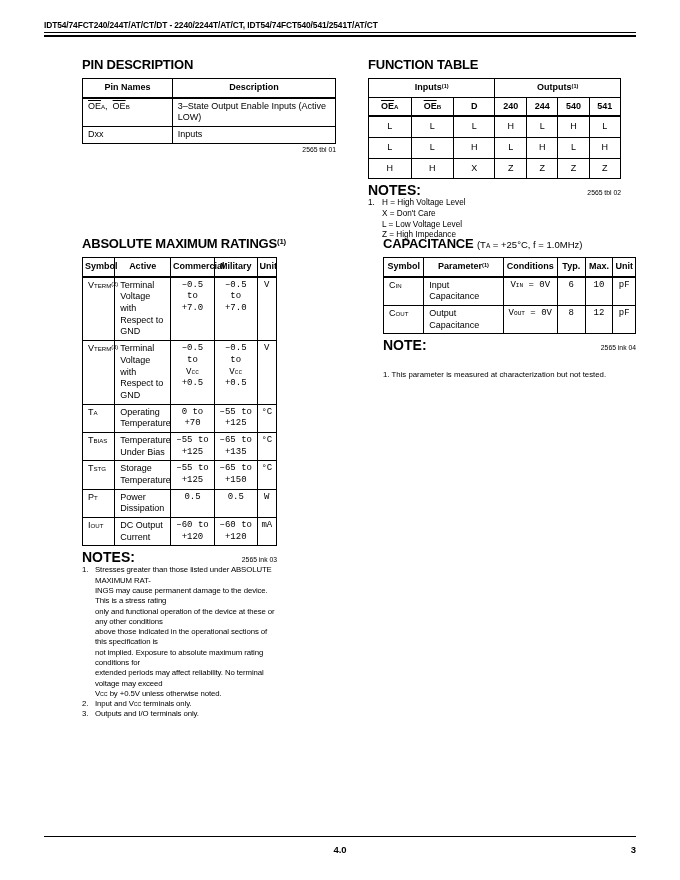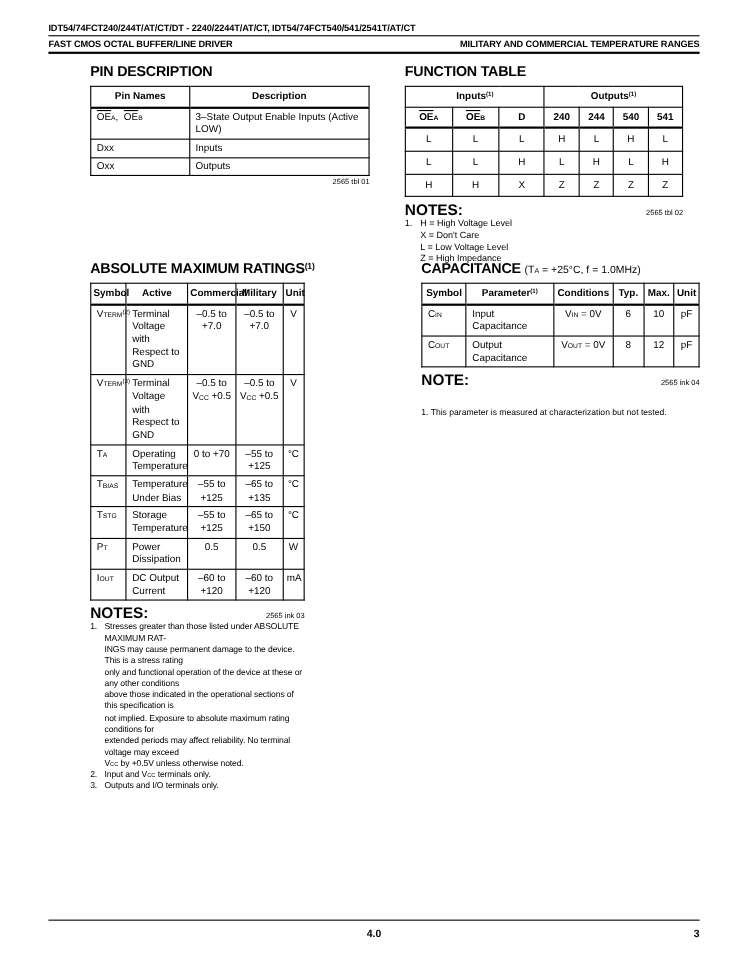--- a/index.html
+++ b/index.html
@@ -29,21 +29,21 @@
   .sec-title .sup { font-size:0.6em; vertical-align:0.5em; }
   .title-suffix { font-weight:normal; font-size:9.5px; letter-spacing:0; }
 
   
   table { border-collapse:collapse; width:100%; table-layout:fixed; }
   table { border:1.5px solid #000; }
   th,td { border:1px solid #000; font-size:9px; padding:2px 3px; vertical-align:top; line-height:1.3; }
   th { font-weight:bold; text-align:center; padding:3px 2px; }
   thead tr.head-bottom th { border-bottom:2px solid #000; }
   td.c-left { text-align:left; padding-left:5px; }
-  td.c-center { text-align:center; }
+  td.c-center { text-align:center;font-family:Liberation Mono, monospace; }
   td.prewrap { white-space:pre-line; }
   .ft td { padding:4px 2px; text-align:center; }
 
   .caption { font-size:6.8px; text-align:right; margin-top:2px; color:#000; }
 
   
   .sub { font-size:0.68em; vertical-align:-0.04em; }
   .sup { font-size:0.62em; vertical-align:0.45em; }
   .ov  { text-decoration:overline; }
 
@@ -64,24 +64,20 @@
   .footer-page { position:absolute; right:0; }
 </style>
 </head>
 <body>
 
 <div class="page">
 
   <div class="hdr">
     <div class="hdr-line1">IDT54/74FCT240/244T/AT/CT/DT - 2240/2244T/AT/CT, IDT54/74FCT540/541/2541T/AT/CT</div>
     <div class="hdr-rule-thin"></div>
-    <div class="hdr-line2">
-      <span>FAST CMOS OCTAL BUFFER/LINE DRIVER</span>
-      <span>MILITARY AND COMMERCIAL TEMPERATURE RANGES</span>
-    </div>
     <div class="hdr-rule-thick"></div>
   </div>
 
   <div class="sec" id="sec-pin">
     <div class="sec-title">PIN DESCRIPTION</div>
     <table>
       <colgroup>
           <col style="width:35.5%">
           <col style="width:64.5%">
         </colgroup>
@@ -92,24 +88,20 @@
         </tr>
       </thead>
       <tbody>
         <tr>
           <td class="c-left"><span class="ov">OE</span><span class="sub">A</span>, &nbsp;<span class="ov">OE</span><span class="sub">B</span></td>
           <td class="c-left">3–State Output Enable Inputs (Active LOW)</td>
         </tr>
         <tr>
           <td class="c-left">Dxx</td>
           <td class="c-left">Inputs</td>
-        </tr>
-        <tr>
-          <td class="c-left">Oxx</td>
-          <td class="c-left">Outputs</td>
         </tr>
       </tbody>
     </table>
     <div class="caption">2565 tbl 01</div>
   </div>
 
   <div class="sec" id="sec-func">
     <div class="sec-title">FUNCTION TABLE</div>
     <table class="ft">
       <colgroup>

